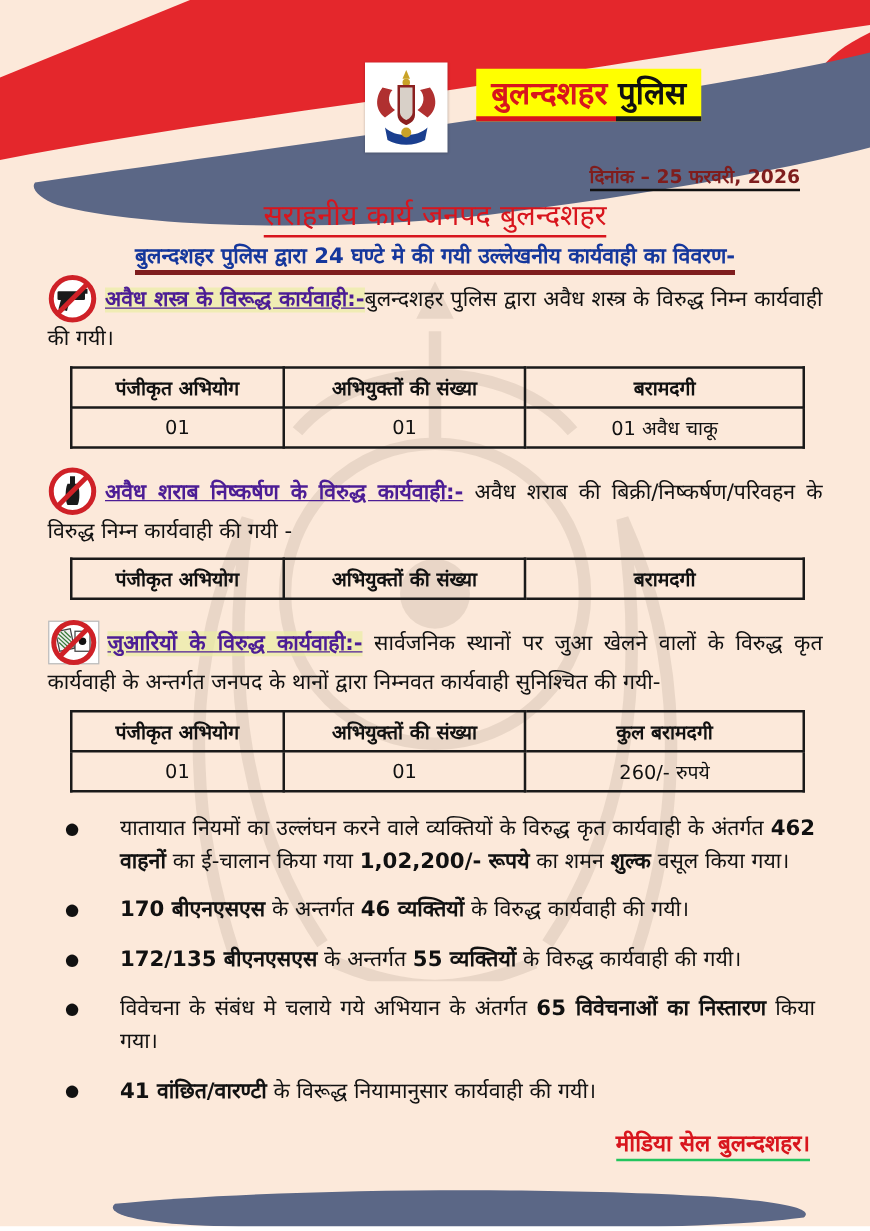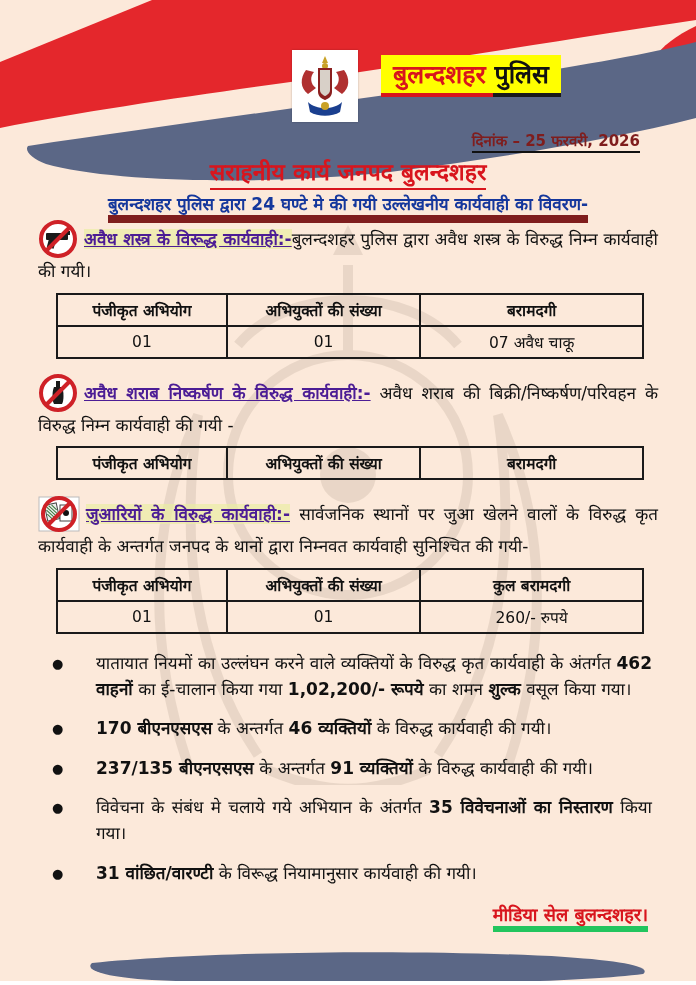--- a/index.html
+++ b/index.html
@@ -11,45 +11,45 @@
   #header-art{position:absolute;top:0;left:0;}
   #logo-box{position:absolute;left:292px;top:50px;width:66px;height:72px;background:#ffffff;
     box-shadow:0 0 2px rgba(0,0,0,.25);display:flex;align-items:center;justify-content:center;}
   #org-plate{position:absolute;left:381px;top:55px;background:#ffff00;padding:1px 12px 3px 12px;
     font-size:25px;font-weight:bold;white-space:nowrap;
     border-bottom:4px solid;border-image:linear-gradient(to right,#d8151d 0 62%,#1a1a1a 62% 100%) 1;}
   .org-red{color:#d8151d;} .org-black{color:#111;}
   #date-line{position:absolute;right:56px;top:130px;font-size:15px;font-weight:bold;color:#7f1d1d;
     border-bottom:2px solid #111;padding-bottom:1px;}
   #main-title{position:absolute;left:0;right:0;top:155px;text-align:center;}
-  #main-title span{display:inline-block;font-size:23px;font-weight:bold;color:#d8151d;
+  #main-title span{display:inline-block;font-size:23px;font-weight:normal;color:#d8151d;
     border-bottom:2px solid #d8151d;padding-bottom:1px;}
 
   
   #content{position:absolute;left:38px;right:38px;top:192px;color:#111;}
   #subtitle{text-align:center;font-size:17px;font-weight:bold;color:#15379c;margin:0 0 4px 0;}
-  #subtitle span{border-bottom:8px solid #7f1d1d;padding-bottom:1px;}
+  #subtitle span{border-bottom:4px solid #7f1d1d;padding-bottom:1px;}
   .section{font-size:17px;line-height:1.5;margin:0 0 4px 0;text-align:justify;}
   .sec-icon{display:inline-block;vertical-align:-14px;margin-right:6px;}
   .sec-heading{font-weight:bold;color:#4c1d95;text-decoration:underline;}
   .hl{background:rgba(233,238,160,.65);}
   .sec-body{color:#111;}
   table{border-collapse:collapse;margin:8px 0 14px 18px;width:588px;padding-left:28px;}
   th,td{border:2px solid #1a1a1a;text-align:center;font-size:15.5px;padding:3px 4px;height:24px;}
   th{font-weight:bold;}
   .col1{width:29%;} .col2{width:33%;} .col3{width:38%;margin-top:19px;}
 
   #bullets{list-style:none;margin:16px 0 0 0;padding:0;}
   #bullets li{display:flex;margin-bottom:13px;font-size:17px;line-height:1.55;}
   #bullets .marker{width:44px;flex:none;font-size:13px;padding-top:4px;padding-left:14px;}
   #bullets .btext{flex:1;text-align:justify;padding-right:6px;}
   #bullets .b{font-weight:bold;}
 
   #signature{text-align:right;margin:16px 10px 0 0;}
-  #signature span{font-size:18px;font-weight:bold;color:#d8151d;border-bottom:6px solid #22c55e;padding-bottom:1px;}
+  #signature span{font-size:18px;font-weight:bold;color:#d8151d;border-bottom:2px solid #22c55e;padding-bottom:1px;}
 
   #watermark{position:absolute;left:88px;top:225px;opacity:.16;pointer-events:none;}
   #footer-art{position:absolute;left:0;bottom:0;}
   #bottom-strip{position:absolute;left:0;bottom:0;width:696px;height:4px;background:#ffffff;}
 </style>
 </head>
 <body>
 
 <div id="page">
 
@@ -122,21 +122,21 @@
     <table>
       <tbody>
           <tr>
         <th class="col1">पंजीकृत अभियोग</th>
         <th class="col2">अभियुक्तों की संख्या</th>
         <th class="col3">बरामदगी</th>
       </tr>
       <tr>
         <td>01</td>
         <td>01</td>
-        <td>07 अवैध चाकू</td>
+        <td>01 अवैध चाकू</td>
       </tr>
     </tbody>
       </table>
 
     <div class="section">
       <span class="sec-icon">
         <svg width="40" height="40" viewBox="0 0 40 40">
           <circle cx="20" cy="20" r="19" fill="#ffffff"></circle>
           <circle cx="20" cy="20" r="17" fill="none" stroke="#cf2127" stroke-width="4"></circle>
           <g fill="#1a1a1a">
@@ -195,29 +195,29 @@
         <li>
           <span class="marker">●</span>
           <span class="btext"><span>यातायात नियमों का उल्लंघन करने वाले व्यक्तियों के विरुद्ध कृत कार्यवाही के अंतर्गत </span><span class="b">462 वाहनों</span><span> का ई-चालान किया गया </span><span class="b">1,02,200/- रूपये</span><span> का शमन </span><span class="b">शुल्क</span><span> वसूल किया गया।</span></span>
         </li>
         <li>
           <span class="marker">●</span>
           <span class="btext"><span class="b">170 बीएनएसएस</span><span> के अन्तर्गत </span><span class="b">46 व्यक्तियों</span><span> के विरुद्ध कार्यवाही की गयी।</span></span>
         </li>
         <li>
           <span class="marker">●</span>
-          <span class="btext"><span class="b">237/135 बीएनएसएस</span><span> के अन्तर्गत </span><span class="b">91 व्यक्तियों</span><span> के विरुद्ध कार्यवाही की गयी।</span></span>
-        </li>
-        <li>
-          <span class="marker">●</span>
-          <span class="btext"><span>विवेचना के संबंध मे चलाये गये अभियान के अंतर्गत </span><span class="b">35 विवेचनाओं का निस्तारण</span><span> किया गया।</span></span>
-        </li>
-        <li>
-          <span class="marker">●</span>
-          <span class="btext"><span class="b">31 वांछित/वारण्टी</span><span> के विरूद्ध नियामानुसार कार्यवाही की गयी।</span></span>
+          <span class="btext"><span class="b">172/135 बीएनएसएस</span><span> के अन्तर्गत </span><span class="b">55 व्यक्तियों</span><span> के विरुद्ध कार्यवाही की गयी।</span></span>
+        </li>
+        <li>
+          <span class="marker">●</span>
+          <span class="btext"><span>विवेचना के संबंध मे चलाये गये अभियान के अंतर्गत </span><span class="b">65 विवेचनाओं का निस्तारण</span><span> किया गया।</span></span>
+        </li>
+        <li>
+          <span class="marker">●</span>
+          <span class="btext"><span class="b">41 वांछित/वारण्टी</span><span> के विरूद्ध नियामानुसार कार्यवाही की गयी।</span></span>
         </li>
       </ul>
 
     <div id="signature">
       <span>मीडिया सेल बुलन्दशहर।</span>
     </div>
   </div>
 
   <svg id="footer-art" width="696" height="40" viewBox="0 0 696 40">
     <path d="M92,18 C210,6 430,4 565,12 C625,16 652,22 643,29 C560,40 300,42 152,35 C104,32 84,25 92,18 Z" fill="#5b6786"></path>

